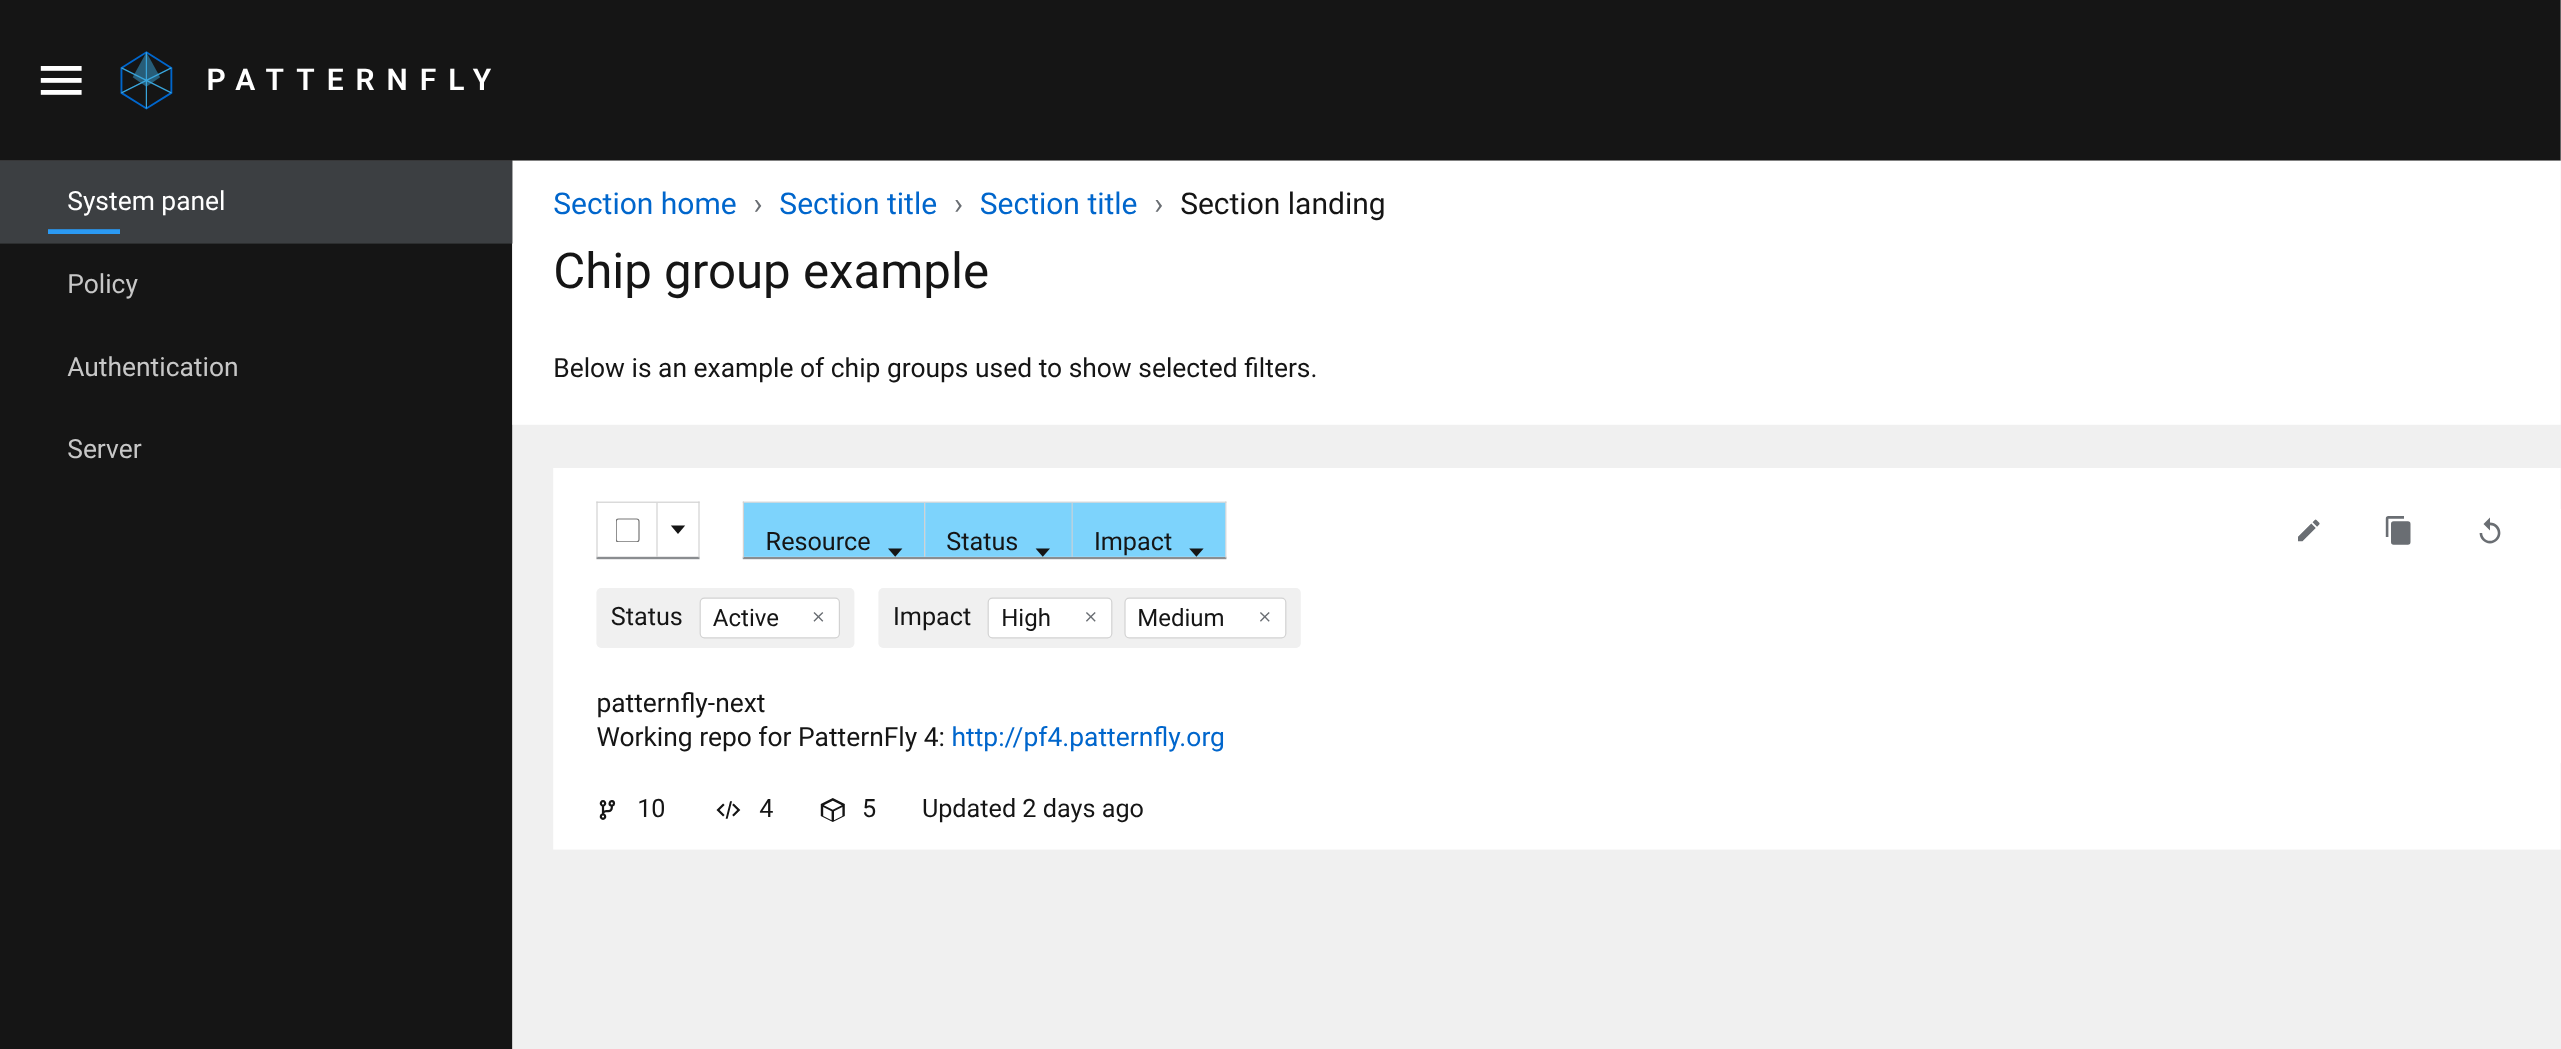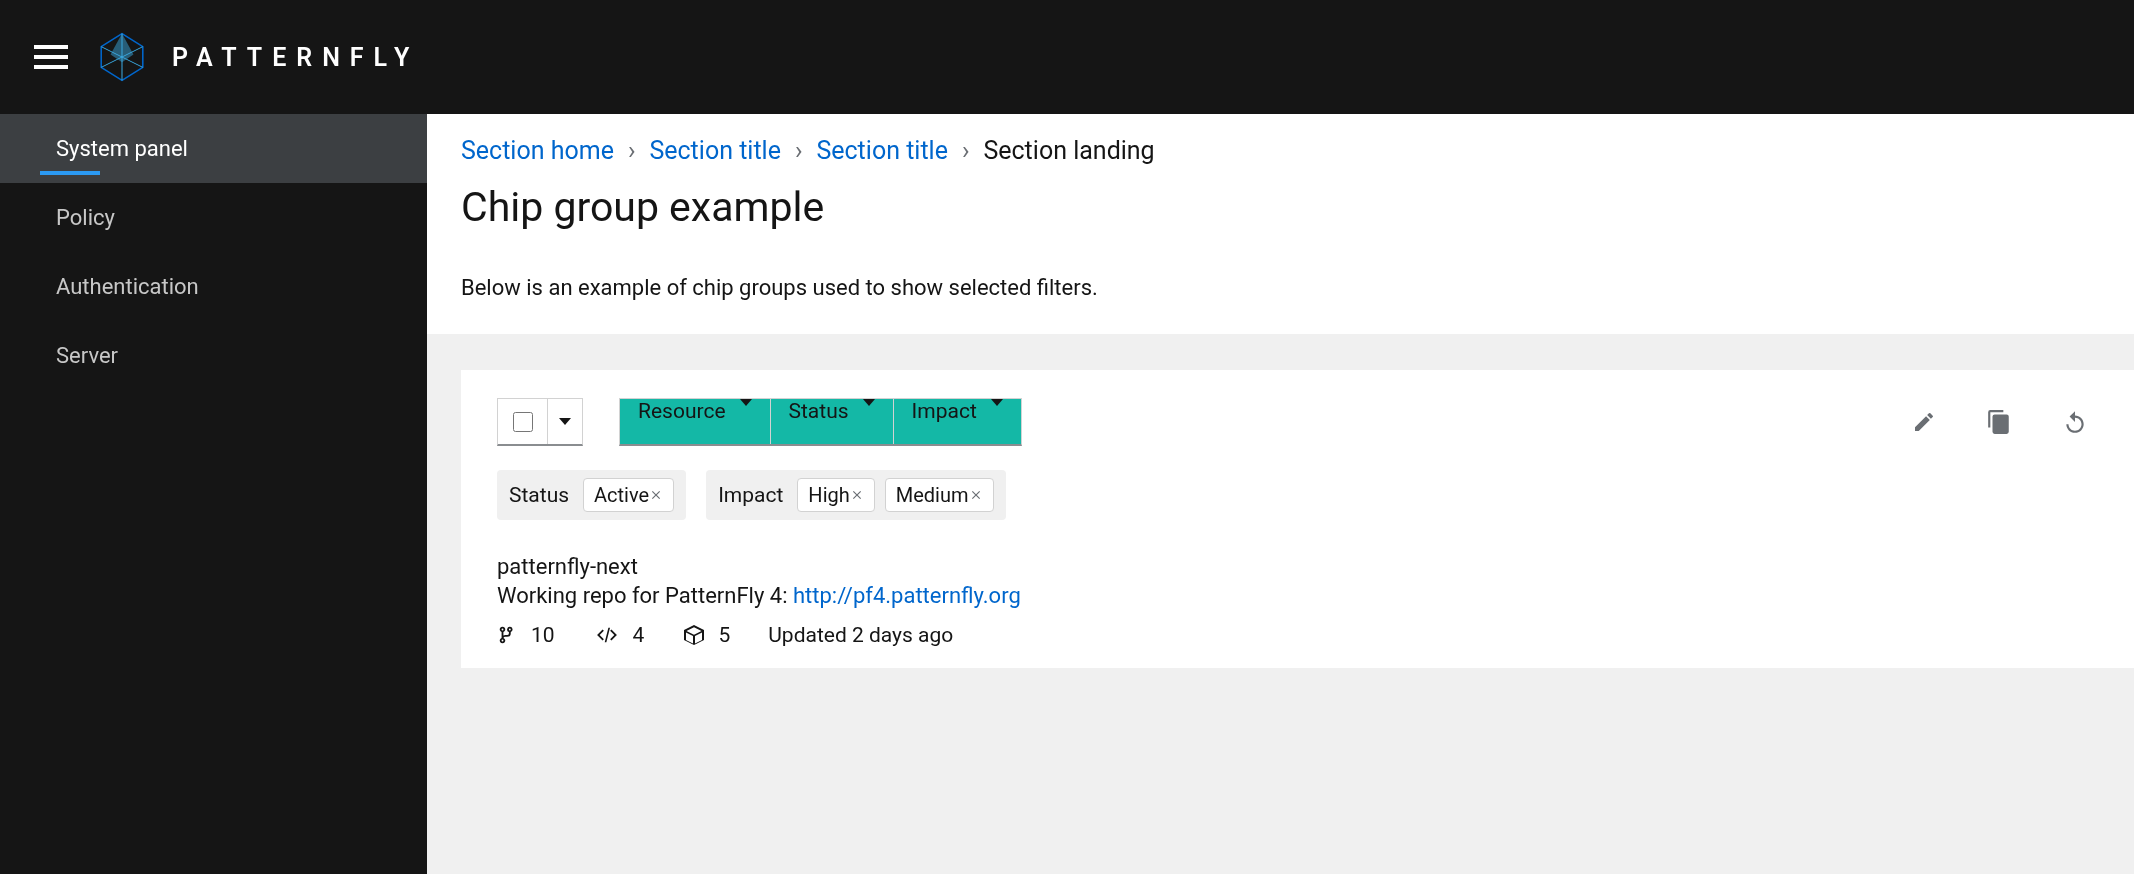--- a/index.html
+++ b/index.html
@@ -5,21 +5,21 @@
     * { box-sizing: border-box; margin: 0; padding: 0; }
     body {
       font-family: -apple-system, BlinkMacSystemFont, "Segoe UI", Roboto, "Helvetica Neue", Arial, sans-serif;
       background: #f0f0f0;
       color: #151515;
     }
 
     
     .header {
       background: #151515;
-      height: 114px;
+      height: 134px;
       display: flex;
       align-items: center;
       padding: 0 34px;
       gap: 28px;
     }
     .hamburger-icon {
       display: flex;
       flex-direction: column;
       gap: 6px;
       cursor: pointer;
@@ -132,27 +132,27 @@
 
     .select-group {
       display: flex;
       border: 1px solid #d2d2d2;
       border-bottom: 2px solid #8a8d90;
       height: 48px;
       background: #fff;
     }
     .select-btn {
       display: flex;
-      align-items: flex-start;
+      align-items: flex-end;
       gap: 14px;
       padding: 0 18px;
       font-size: 21px;
       cursor: pointer;
       border-right: 1px solid #d2d2d2;
-      background: #14b8a6;
+      background: #7dd3fc;
     }
     .select-btn:last-child { border-right: none; }
 
     .caret-down {
       width: 0; height: 0;
       border-left: 6px solid transparent;
       border-right: 6px solid transparent;
       border-top: 7px solid #151515;
     }
 
@@ -175,33 +175,33 @@
       align-items: center;
       gap: 10px;
       background: #f0f0f0;
       border-radius: 4px;
       padding: 8px 12px;
     }
     .chip-group-label { font-size: 21px; color: #151515; padding-right: 4px; }
     .chip {
       display: flex;
       align-items: center;
-      gap: 0;
+      gap: 26px;
       background: #fff;
       border: 1px solid #d2d2d2;
       border-radius: 4px;
       padding: 4px 10px;
       font-size: 20px;
     }
     .chip .close { color: #6a6e73; cursor: pointer; font-size: 18px; }
 
     
     .item { margin-top: 34px; }
     .item-title { font-size: 22px; margin-bottom: 4px; }
-    .item-desc { font-size: 22px; color: #151515; margin-bottom: 14px; }
+    .item-desc { font-size: 22px; color: #151515; margin-bottom: 34px; }
     .item-desc a { color: #0066cc; text-decoration: none; }
     .item-meta {
       display: flex;
       align-items: center;
       gap: 38px;
       font-size: 21px;
       color: #151515;
     }
     .meta-group { display: flex; align-items: center; gap: 12px; }
     .meta-icon { color: #151515; display: flex; }

